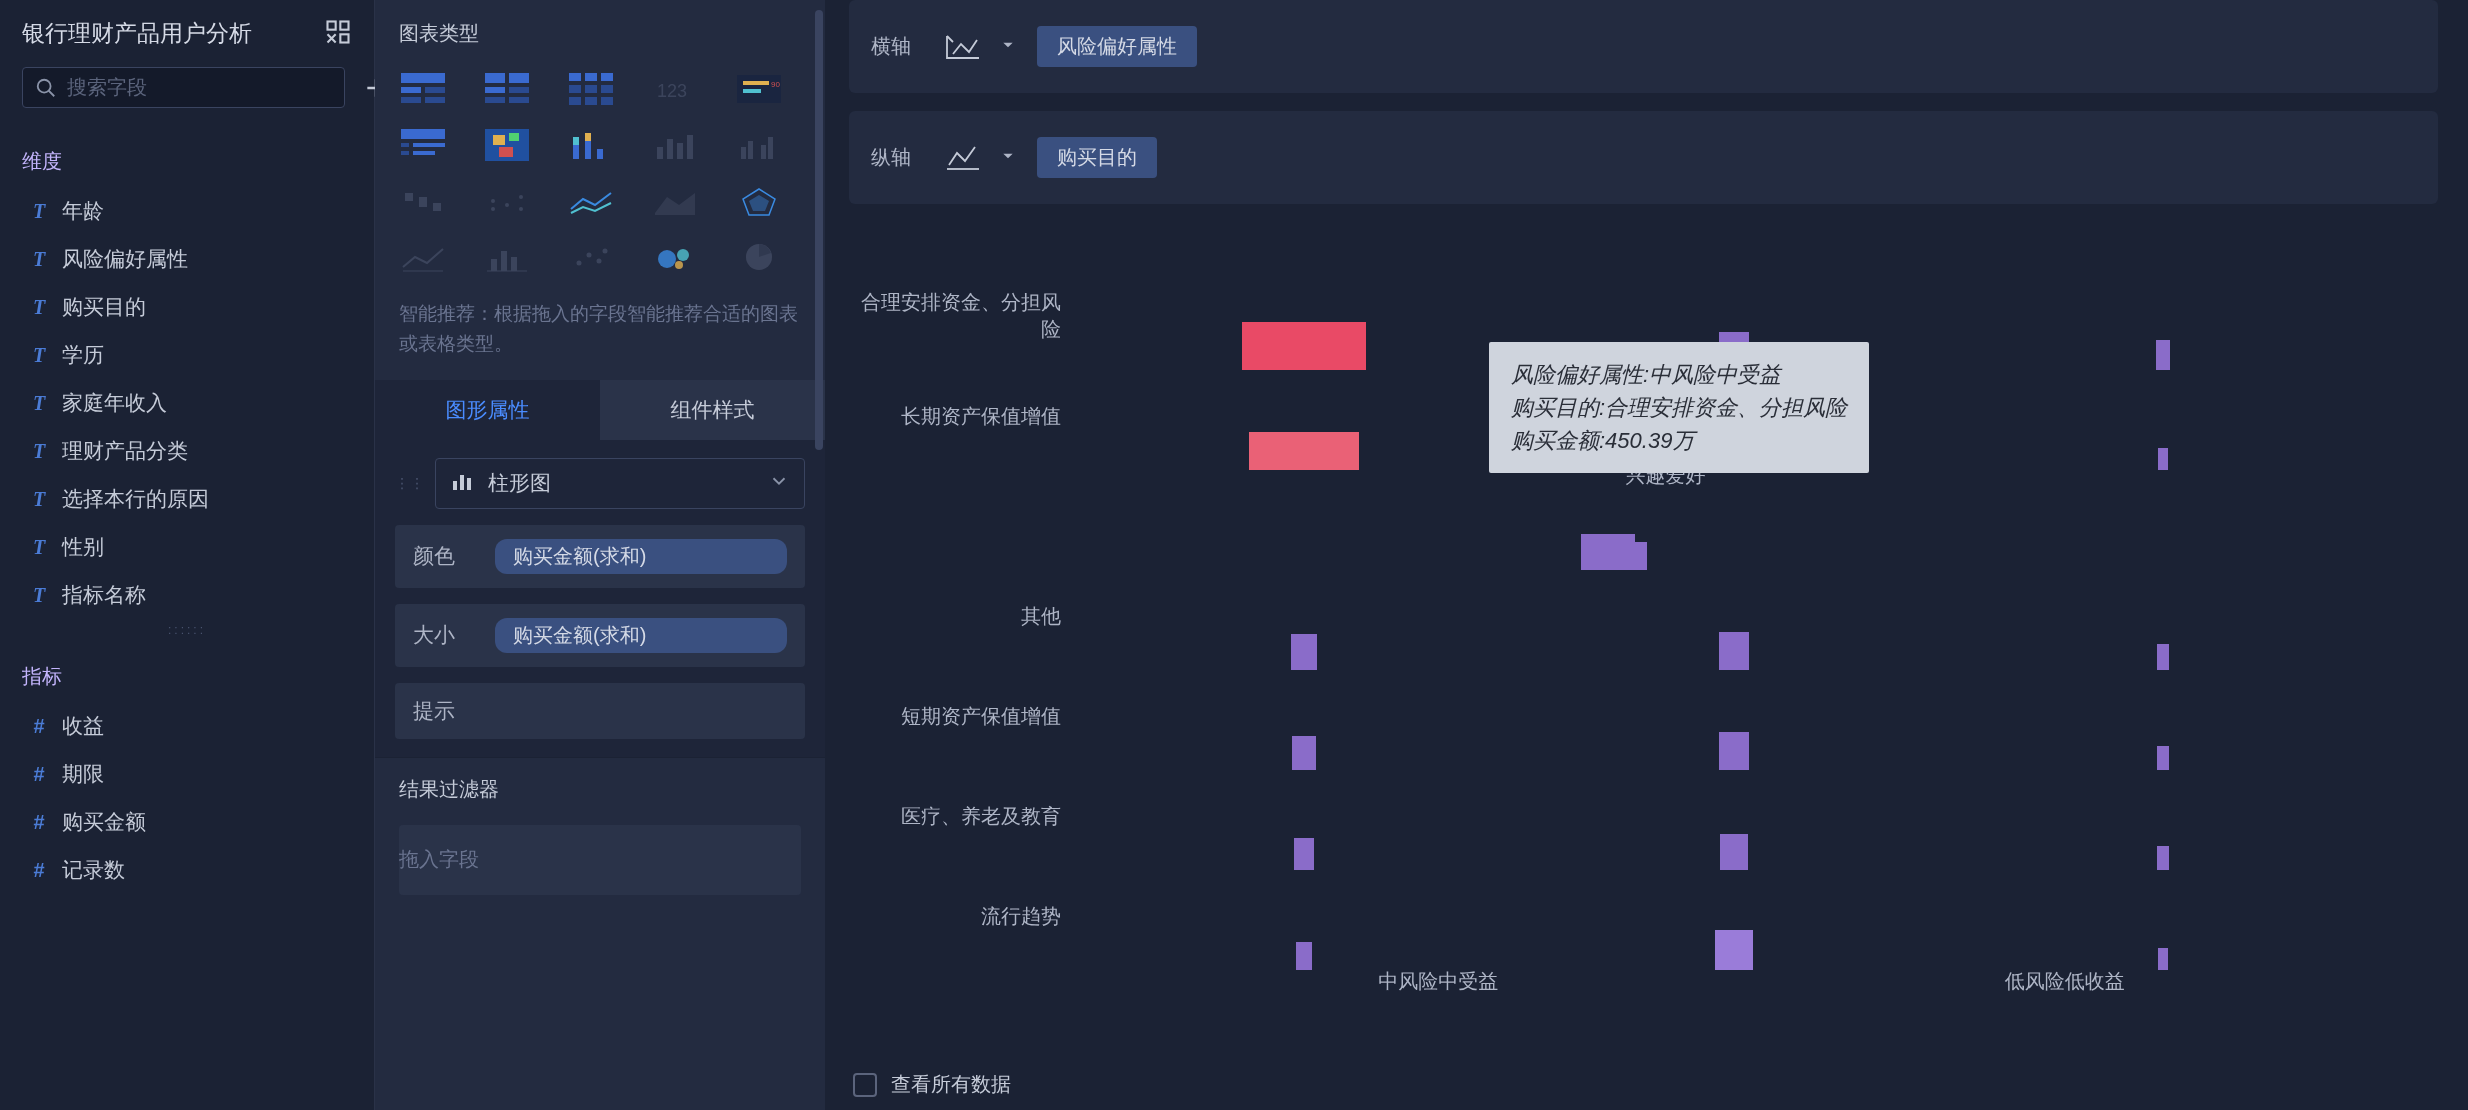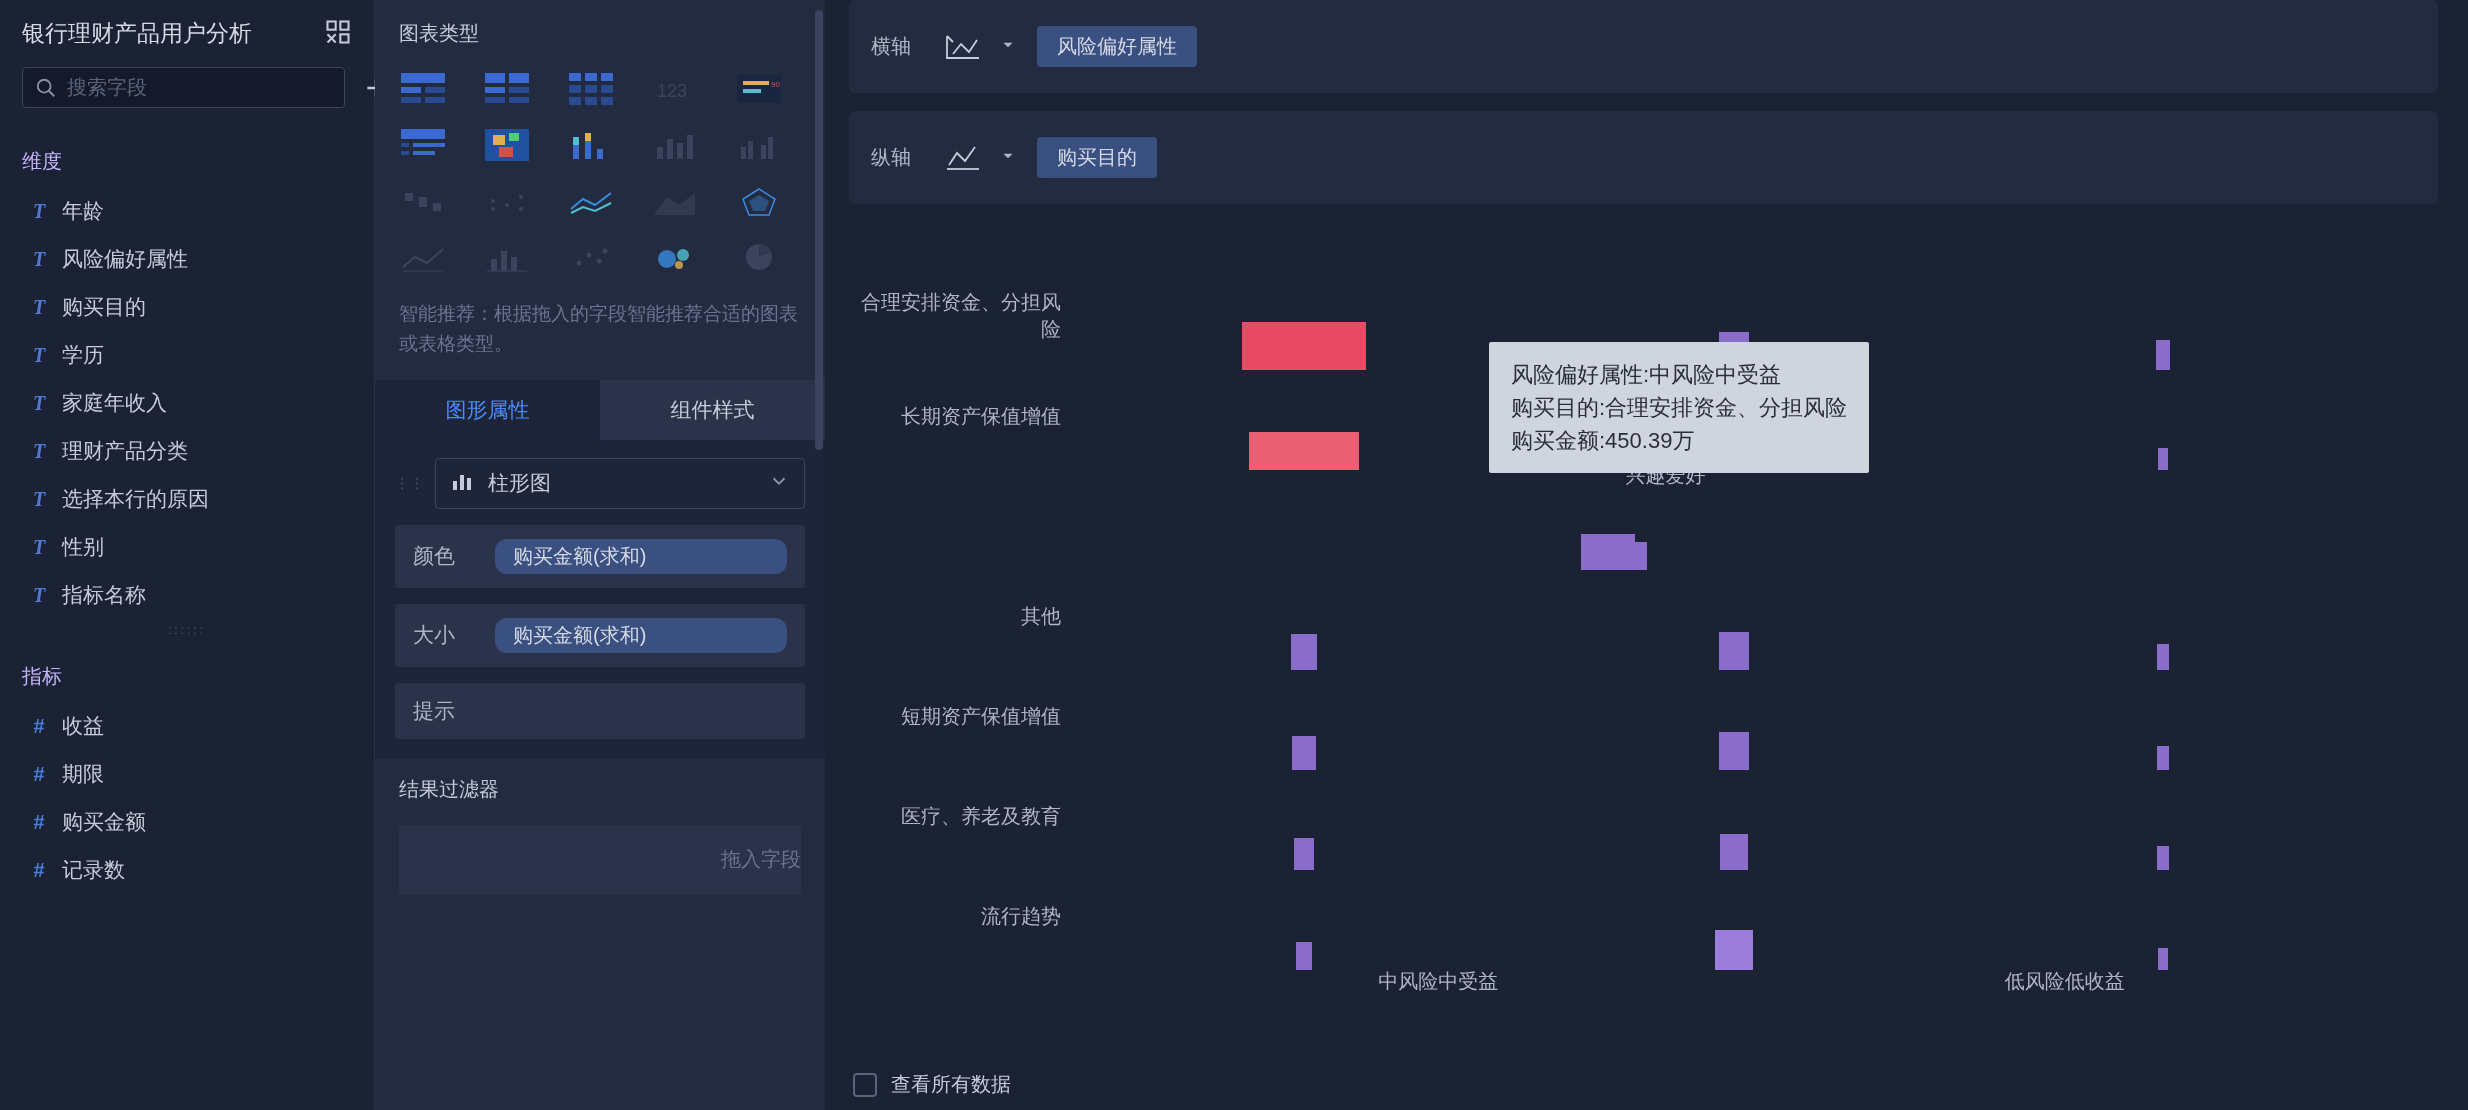--- a/index.html
+++ b/index.html
@@ -47,21 +47,21 @@
 .cfg-body { padding: 18px 20px; display: flex; flex-direction: column; gap: 16px; background: #1e2539; }
 .select-row { display: flex; align-items: center; gap: 10px; }
 .drag-handle { color: #4a5470; font-size: 14px; letter-spacing: 1px; }
 .select-box { flex: 1; display: flex; align-items: center; justify-content: space-between; border: 1px solid #3a4460; border-radius: 4px; padding: 10px 14px; font-size: 21px; cursor: pointer; }
 .select-left { display: flex; align-items: center; gap: 14px; }
 .chev-icon svg { width: 22px; height: 22px; stroke: #8a93a8; fill: none; }
 .cfg-slot { background: #2a3349; border-radius: 4px; padding: 14px 18px; display: flex; align-items: center; font-size: 21px; color: #aeb5c6; }
 .cfg-slot .slot-label { min-width: 70px; }
 .pill { background: #3a5080; color: #d5dae6; border-radius: 12px; padding: 4px 18px; margin-left: 12px; font-size: 20px; flex: 1; text-align: left; }
 .filter-header { font-size: 20px; color: #c5cbd8; padding: 18px 24px 10px; background: #232b40; border-top: 1px solid #1b2234; }
-.filter-drop { margin: 12px 24px 20px; height: 70px; background: #2a3349; border-radius: 4px; display: flex; align-items: center; justify-content: flex-end; color: #6a7490; font-size: 20px; }
+.filter-drop { margin: 12px 24px 20px; height: 70px; background: #2a3349; border-radius: 4px; display: flex; align-items: center; justify-content: flex-start; color: #6a7490; font-size: 20px; }
 .mini-icon svg { width: 24px; height: 24px; }
 
 .right-panel { flex: 1; background: #1b2234; display: flex; flex-direction: column; padding: 0 0 0 24px; position: relative; }
 .axis-bar { display: flex; align-items: center; gap: 22px; background: #232b40; border-radius: 6px; padding: 26px 22px; margin: 0 30px 18px 0; }
 .axis-bar:first-child { margin-top: 0; }
 .axis-label { font-size: 20px; color: #aeb5c6; min-width: 50px; }
 .axis-icon { display: flex; align-items: center; }
 .axis-icon svg { width: 40px; height: 34px; stroke: #c5cbd8; fill: none; }
 .axis-pill { background: #3a5080; color: #d5dae6; padding: 7px 20px; border-radius: 4px; font-size: 20px; }
 .dd-caret { margin-left: -4px; }
@@ -519,21 +519,21 @@
                 <div class="bar" style="background: rgb(138, 108, 201); height: 22px; width: 10px;"></div>
               </div>
             </div>
           </div>
           <div class="x-axis-row" style="top: 706px;">
             <div class="x-axis-label">中风险中受益</div>
             <div class="x-axis-label">低风险低收益</div>
           </div>
         </div>
 
-      <div class="tooltip" style="top:120px; left:640px;">
+      <div class="tooltip" style="top:120px; left:640px;font-style:italic;">
         <div>风险偏好属性:中风险中受益</div>
         <div>购买目的:合理安排资金、分担风险</div>
         <div>购买金额:450.39万</div>
       </div>
     </div>
 
     <div class="footer-check">
       <div class="checkbox"></div>
       <span>查看所有数据</span>
     </div>

